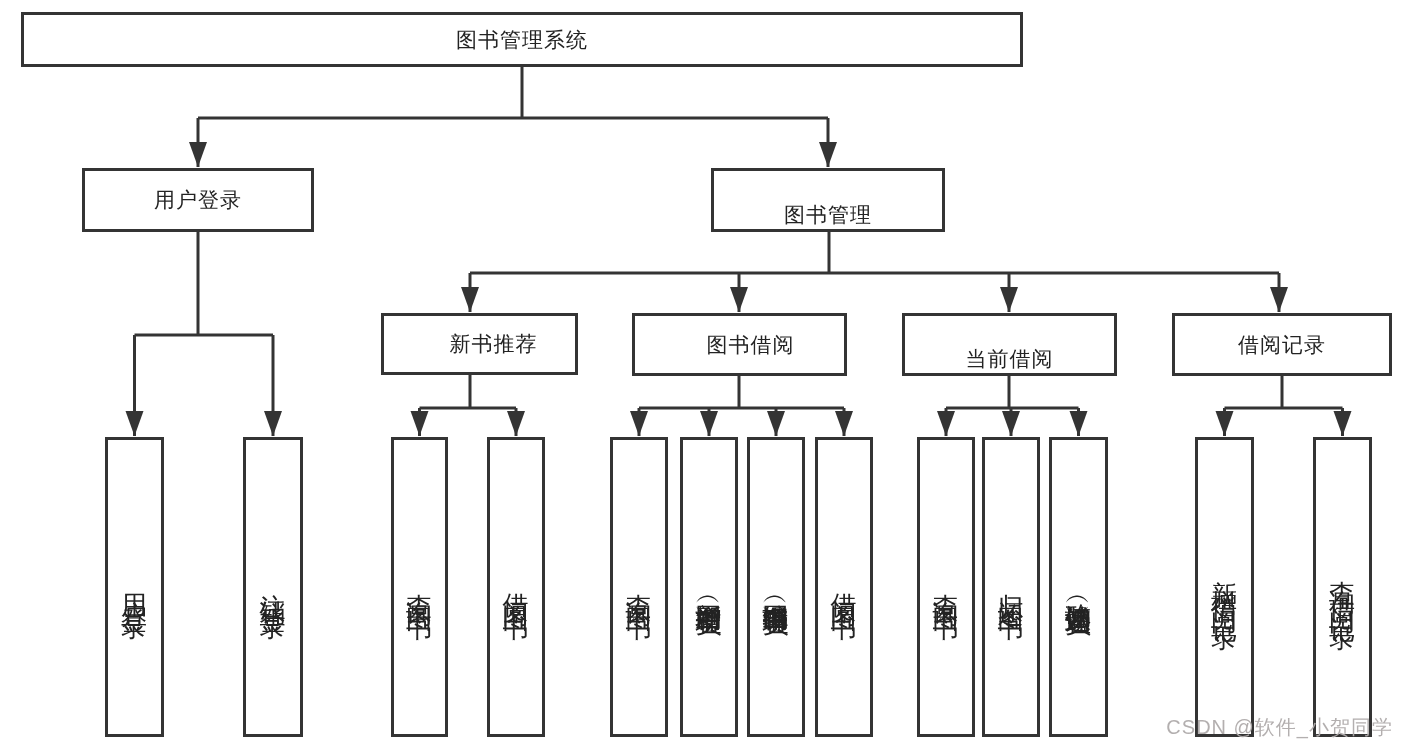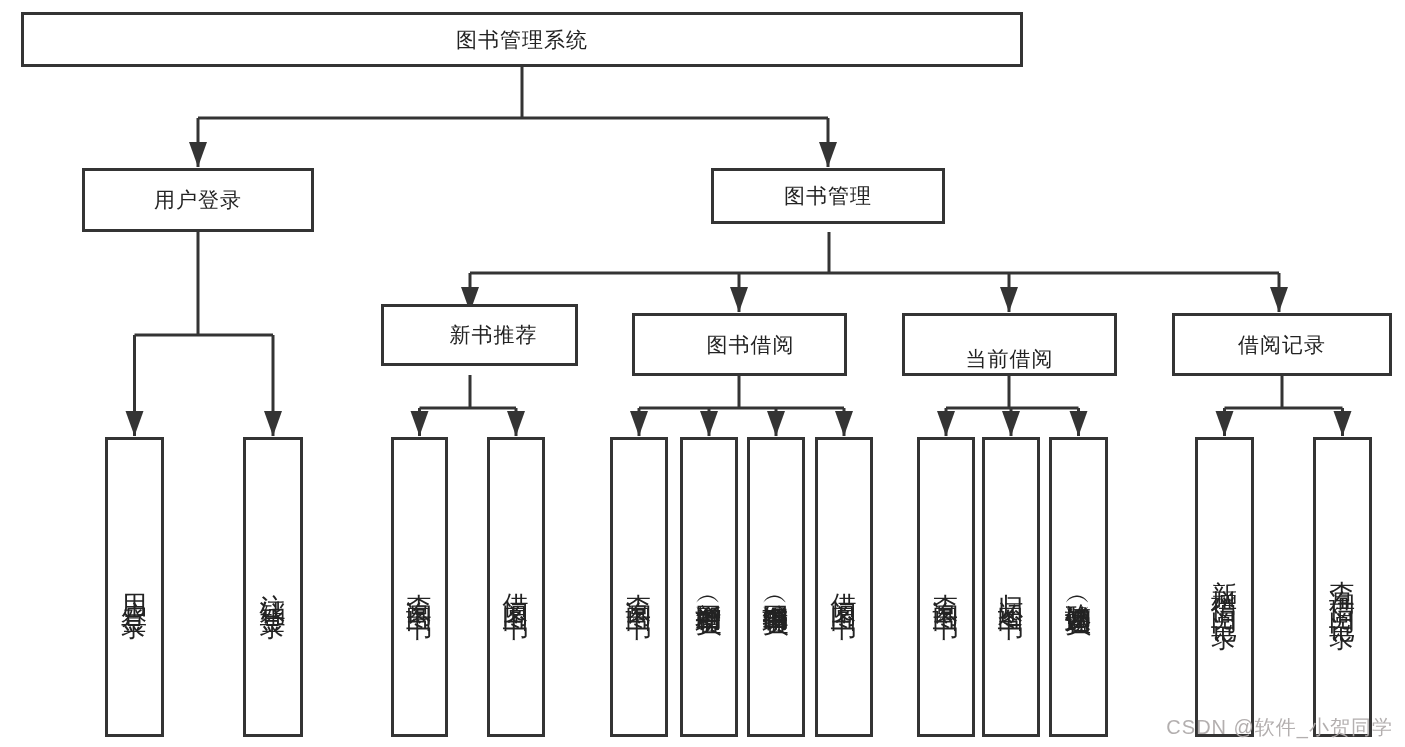--- a/index.html
+++ b/index.html
@@ -101,25 +101,25 @@
     </g>
   </svg>
 
   <div class="node h" style="left:21px; top:12px; width:1002px; height:55px;">
     <span class="lbl">图书管理系统</span>
   </div>
 
   <div class="node h" style="left:82px; top:168px; width:232px; height:64px;">
     <span class="lbl">用户登录</span>
   </div>
-  <div class="node h" style="left:711px; top:168px; width:234px; height:56px;">
+  <div class="node h" style="left:711px; top:168px; width:234px; height:64px;align-items:flex-end;">
     <span class="lbl">图书管理</span>
   </div>
 
-  <div class="node h" style="left:381px; top:304px; width:197px; height:62px;padding-left:28px;">
+  <div class="node h" style="left:381px; top:313px; width:197px; height:62px;padding-left:28px;">
     <span class="lbl">新书推荐</span>
   </div>
   <div class="node h" style="left:632px; top:313px; width:215px; height:63px;padding-left:22px;">
     <span class="lbl">图书借阅</span>
   </div>
   <div class="node h" style="left:902px; top:313px; width:215px; height:63px;align-items:flex-end;">
     <span class="lbl">当前借阅</span>
   </div>
   <div class="node h" style="left:1172px; top:313px; width:220px; height:63px;">
     <span class="lbl">借阅记录</span>

